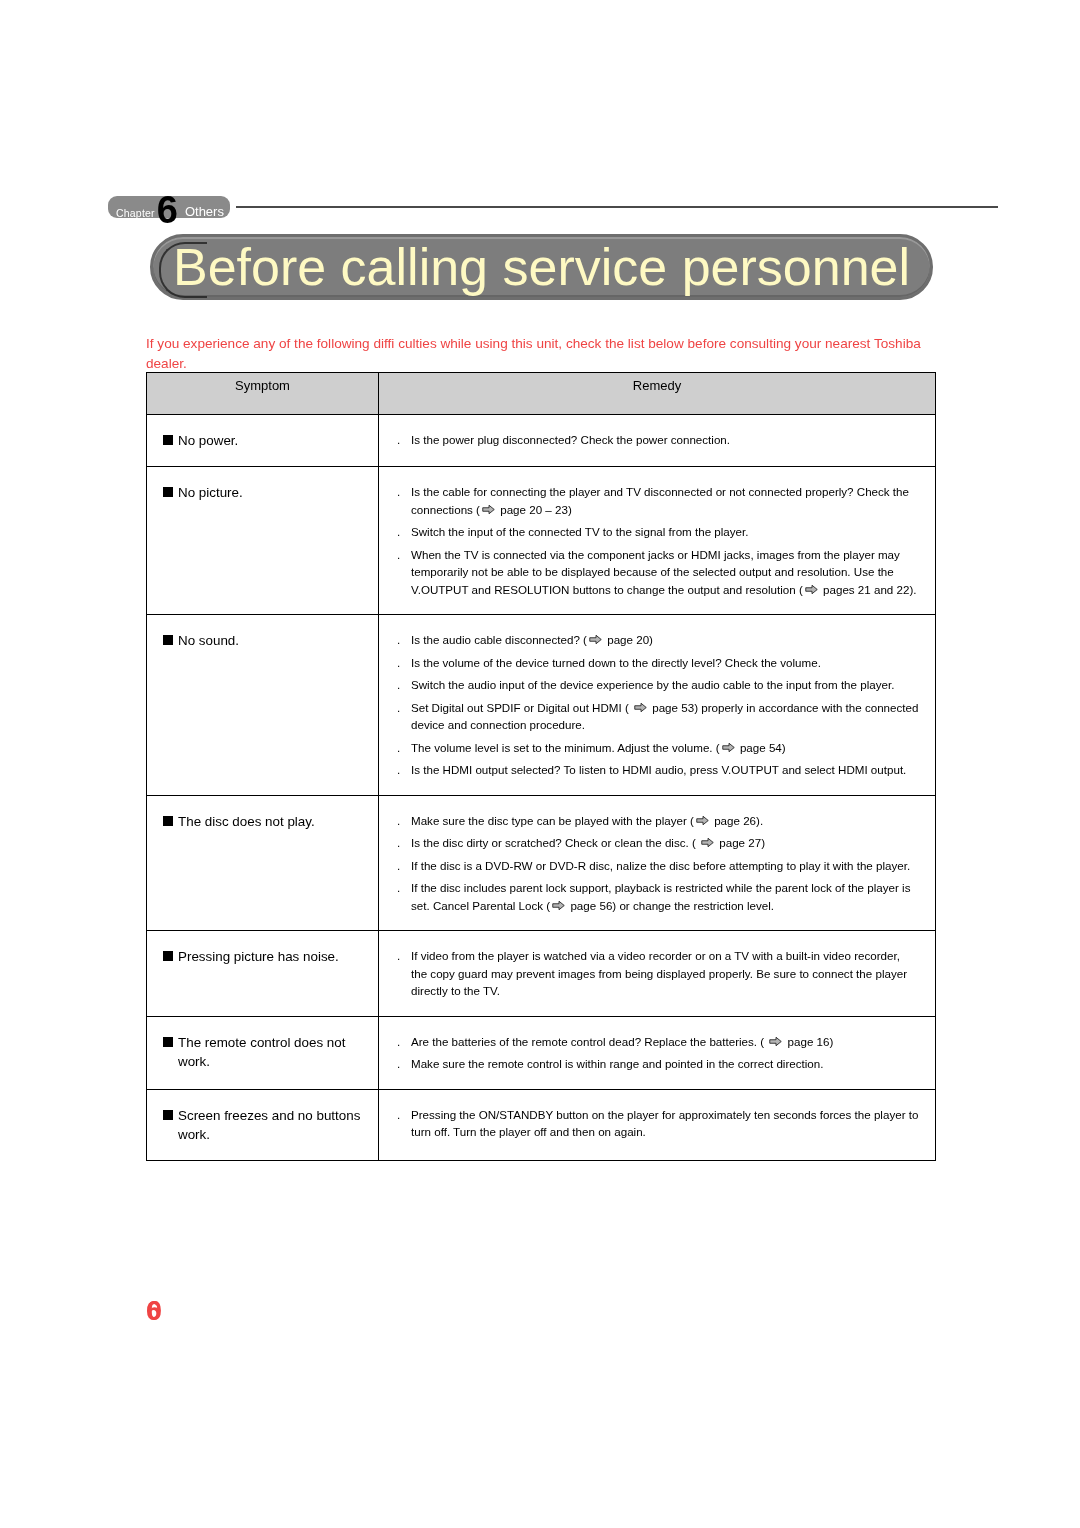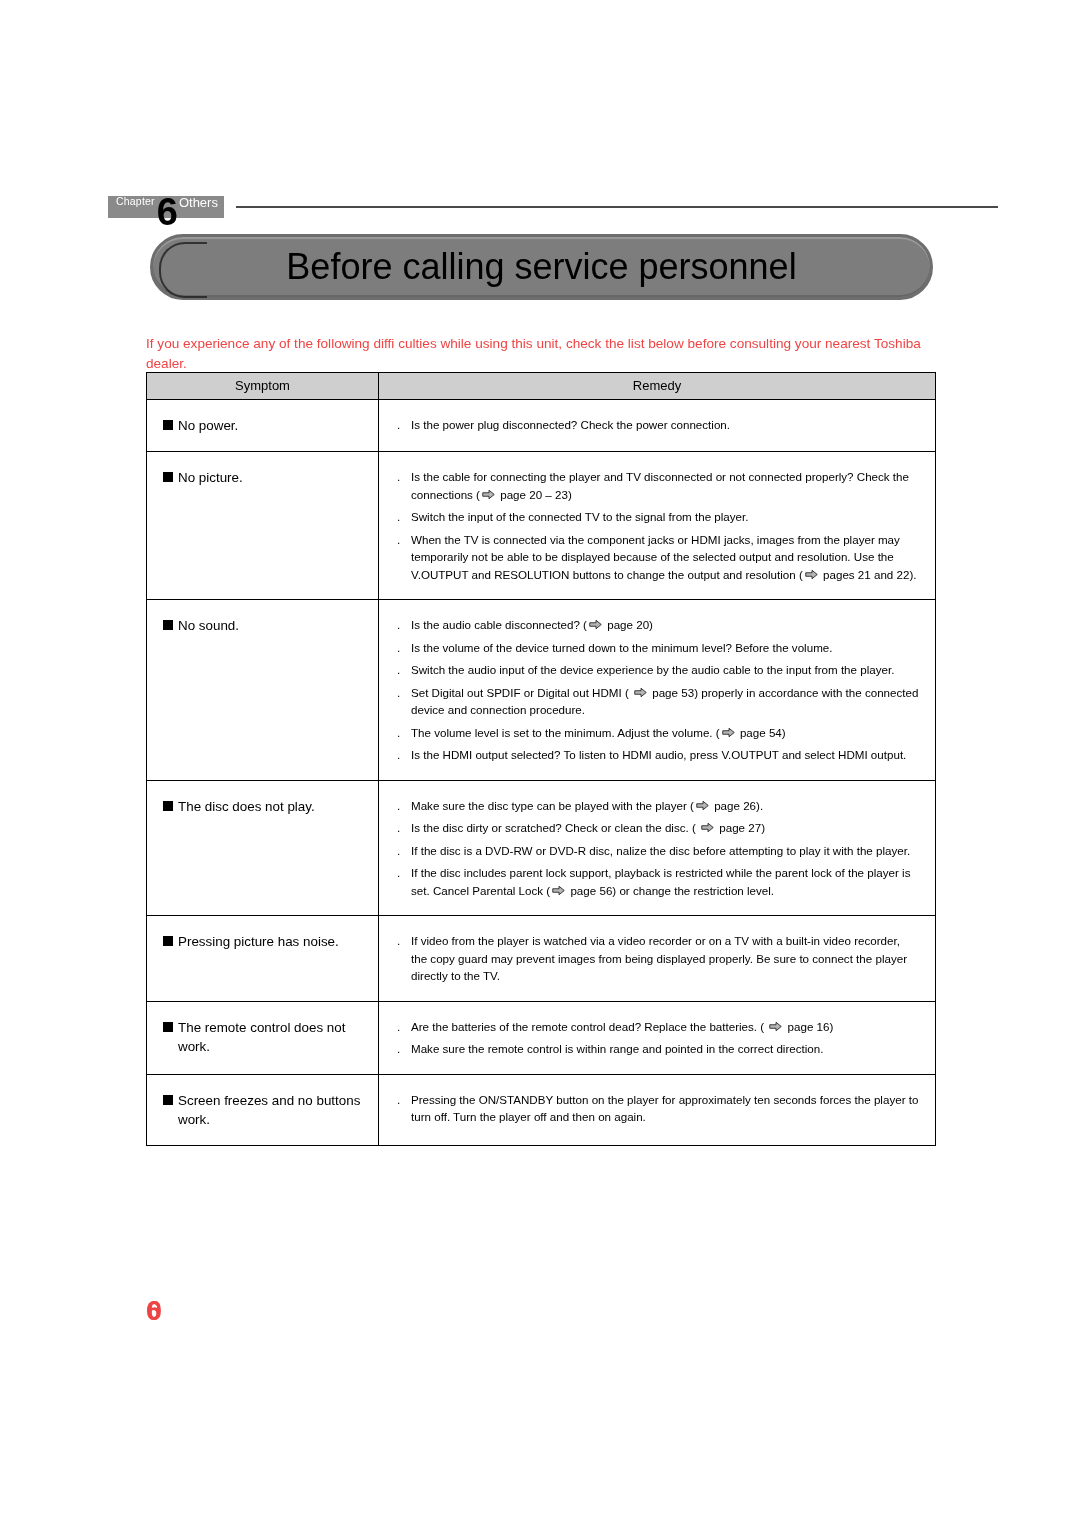--- a/index.html
+++ b/index.html
@@ -24,23 +24,24 @@
     width: 890px;
     height: 26px;
   }
   .chapter-tab {
     position: absolute;
     left: 0;
     top: 0;
     height: 22px;
     background: #8a8a8a;
     display: flex;
-    align-items: flex-start;
+    align-items: flex-end;
     padding: 0 6px 0 8px;
     box-sizing: border-box;
+    border-radius: 9px;
   }
   .chapter-word {
     font-size: 10.5px;
     color: #ffffff;
     letter-spacing: 0.2px;
     line-height: 1;
   }
   .chapter-num {
     font-size: 38px;
     font-weight: bold;
@@ -48,21 +49,21 @@
     line-height: 0.62;
     margin: 0 1px 0 2px;
     position: relative;
     top: 5px;
     font-family: "Liberation Sans", sans-serif;
   }
   .chapter-name {
     font-size: 13px;
     color: #ffffff;
     line-height: 1;
-    margin-left: 0;
+    margin-left: 6px;
   }
   .chapter-rule {
     position: absolute;
     left: 128px;
     top: 10px;
     right: 0;
     height: 2px;
     background: #4a4a4a;
   }
 
@@ -89,22 +90,22 @@
     left: 6px;
     top: 5px;
     width: 46px;
     height: 52px;
     border-radius: 26px 0 0 26px;
     border: 2px solid #1a1a1a;
     border-right: none;
     opacity: 0.75;
   }
   .title-text {
-    font-size: 36px;
-    color: #000000;
+    font-size: 52px;
+    color: #fef9c3;
     letter-spacing: 0px;
     white-space: nowrap;
     position: relative;
     z-index: 2;
   }
 
   
   .intro {
     position: absolute;
     left: 146px;
@@ -130,21 +131,21 @@
     padding: 16px;
   }
   .col-sym { width: 232px; }
   .col-rem { width: 557px; }
 
   .hdr td {
     background: #cfcfcf;
     text-align: center;
     font-size: 13px;
     font-weight: normal;
-    padding: 5px 0 6px 0;
+    padding: 5px 0 21px 0;
   }
 
   .sym-cell {
     padding: 6px 6px 8px 7px;
   }
   .sym-line {
     font-size: 13.4px;
     line-height: 19px;
     display: flex;
     align-items: flex-start;
@@ -277,21 +278,21 @@
         </td>
         <td class="rem-cell">
           <div class="rem-item">
             <span class="dot">.</span>
             <span class="rem-text">Is the audio cable disconnected? (<svg class="arrow" viewBox="0 0 26 20" xmlns="http://www.w3.org/2000/svg">
                 <path d="M1.5 6.5 H14 V1.5 L24.5 10 L14 18.5 V13.5 H1.5 Z" fill="#b5b5b5" stroke="#111" stroke-width="1.6" stroke-linejoin="round"></path>
               </svg> page 20)</span>
           </div>
           <div class="rem-item">
             <span class="dot">.</span>
-            <span class="rem-text">Is the volume of the device turned down to the minimum level? Before the volume.</span>
+            <span class="rem-text">Is the volume of the device turned down to the directly level? Check the volume.</span>
           </div>
           <div class="rem-item">
             <span class="dot">.</span>
             <span class="rem-text">Switch the audio input of the device experience by the audio cable to the input from the player.</span>
           </div>
           <div class="rem-item">
             <span class="dot">.</span>
             <span class="rem-text">Set Digital out SPDIF or Digital out HDMI ( <svg class="arrow" viewBox="0 0 26 20" xmlns="http://www.w3.org/2000/svg">
                 <path d="M1.5 6.5 H14 V1.5 L24.5 10 L14 18.5 V13.5 H1.5 Z" fill="#b5b5b5" stroke="#111" stroke-width="1.6" stroke-linejoin="round"></path>
               </svg> page 53) properly in accordance with the connected device and connection procedure.</span>

